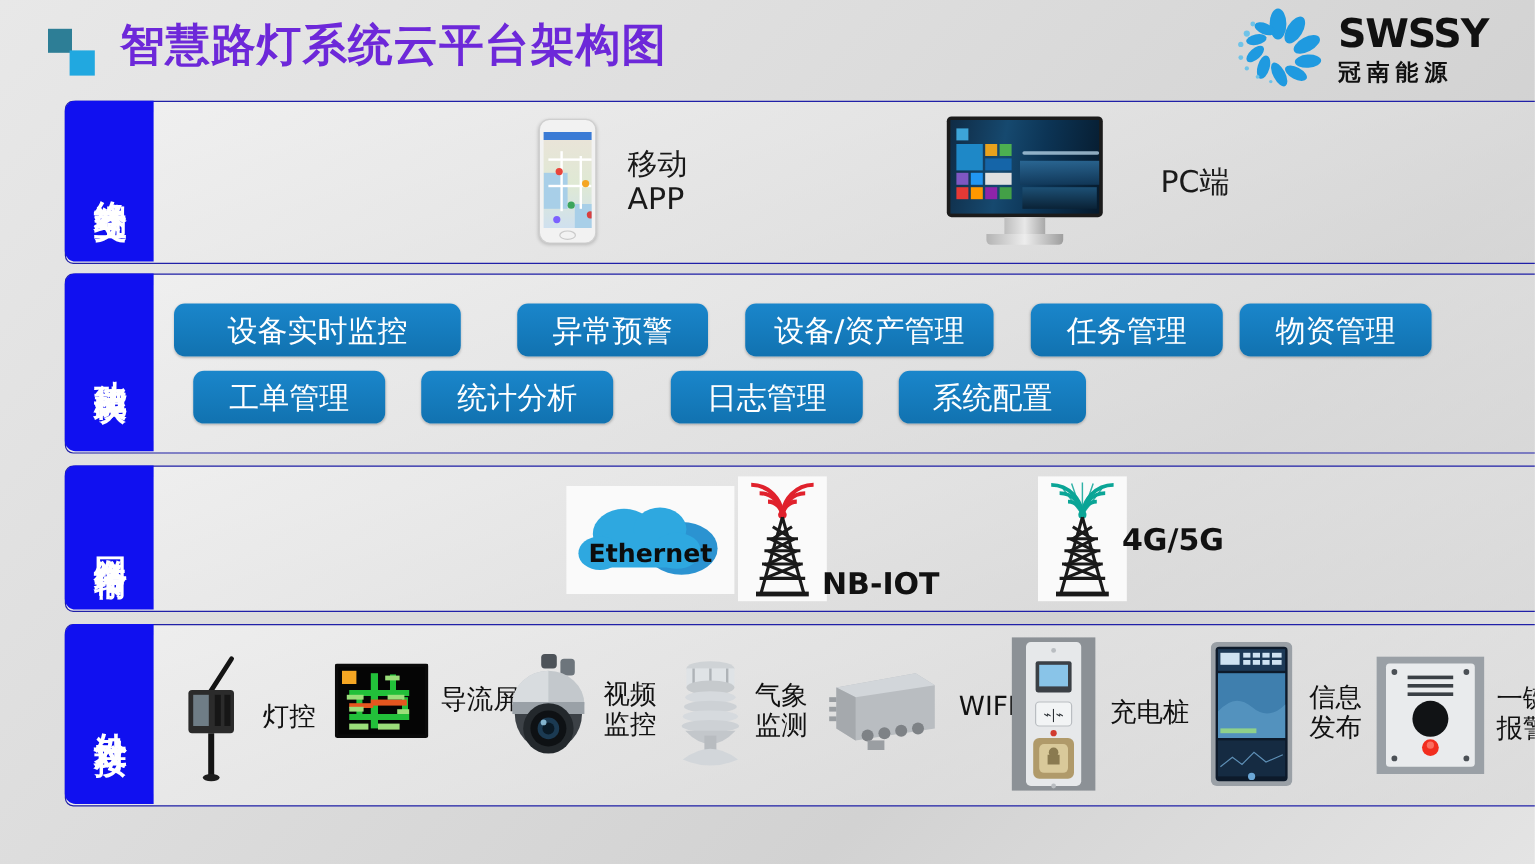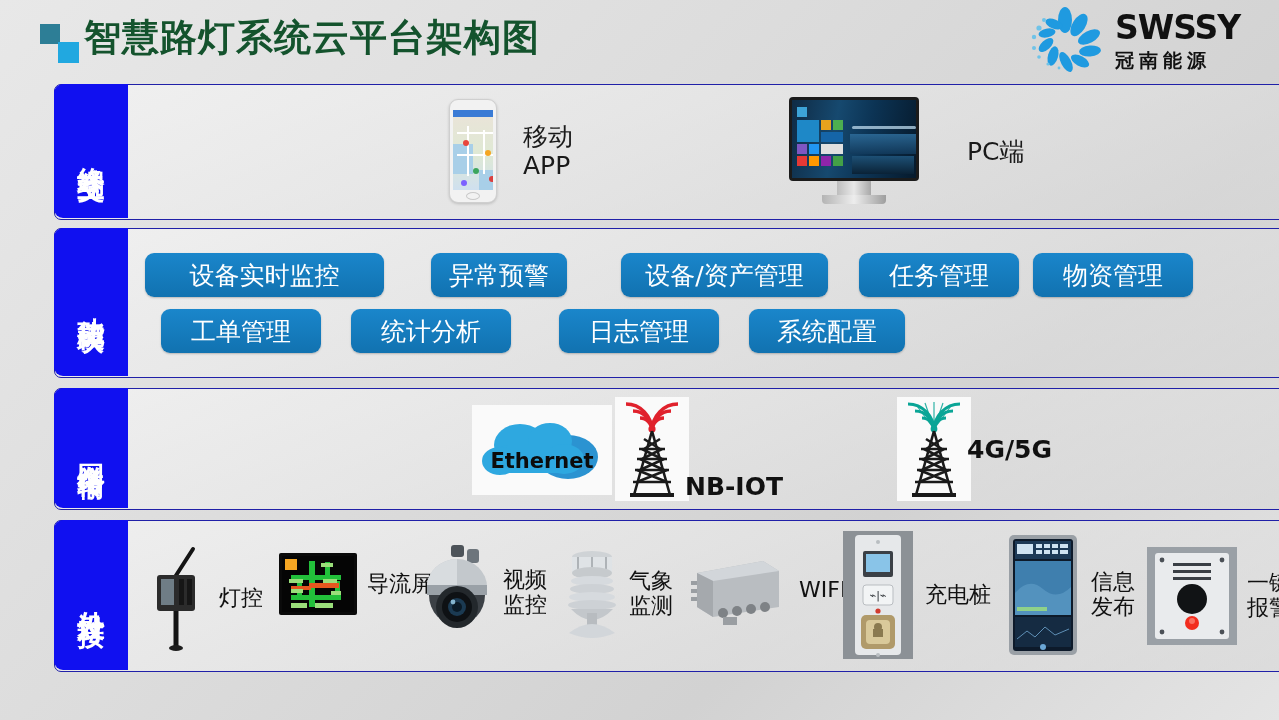--- a/index.html
+++ b/index.html
@@ -22,22 +22,22 @@
   }
   #title-mark .sq1 {
     position: absolute; left: 0; top: 0; width: 20px; height: 20px;
     background: #2d7e96;
   }
   #title-mark .sq2 {
     position: absolute; left: 18px; top: 18px; width: 21px; height: 21px;
     background: #21a8e0;
   }
   #page-title {
-    position: absolute; left: 84px; top: 13px;
-    font-size: 37px; font-weight: bold; color: #14532d;
+    position: absolute; left: 100px; top: 13px;
+    font-size: 37px; font-weight: bold; color: #6d28d9;
     letter-spacing: 1px; white-space: nowrap;
     font-family: Liberation Mono, monospace;
   }
   #logo { position: absolute; right: 10px; top: 4px; width: 250px; height: 72px; }
   #logo-mark { position: absolute; left: 0px; top: 2px; width: 92px; height: 68px; }
   #logo-text { position: absolute; left: 96px; top: 4px; }
   #logo-en {
     font-size: 33px; font-weight: bold; color: #111;
     letter-spacing: -1px; font-family: "DejaVu Sans", sans-serif;
   }
@@ -260,21 +260,21 @@
   </div>
 </div>
 
 <div class="panel" id="panel-modules">
   <div class="side-tab">
     <span class="vtext">功能模块</span>
   </div>
   <div class="panel-body">
 
     <div class="pill" style="left:16px;  top:24px; width:239px;">设备实时监控</div>
-    <div class="pill" style="left:302px; top:24px; width:136px;text-align:center;">异常预警</div>
+    <div class="pill" style="left:302px; top:24px; width:159px;text-align:center;">异常预警</div>
     <div class="pill" style="left:492px; top:24px; width:207px;">设备/资产管理</div>
     <div class="pill" style="left:730px; top:24px; width:160px;">任务管理</div>
     <div class="pill" style="left:904px; top:24px; width:160px;">物资管理</div>
 
     <div class="pill" style="left:32px;  top:80px; width:160px;">工单管理</div>
     <div class="pill" style="left:222px; top:80px; width:160px;">统计分析</div>
     <div class="pill" style="left:430px; top:80px; width:160px;">日志管理</div>
     <div class="pill" style="left:620px; top:80px; width:156px;">系统配置</div>
   </div>
 </div>
@@ -321,21 +321,21 @@
             <path d="M24 52 L50 52 M22 62 L52 62 M20 73 L54 73 M18 85 L56 85"></path>
             <path d="M29 42 L45 52 M45 42 L29 52 M27 52 L47 62 M47 52 L27 62
                      M25 62 L49 73 M49 62 L25 73 M22 73 L52 85 M52 73 L22 85"></path>
           </g>
           <rect x="15" y="96" width="44" height="4" fill="#1a1a1a"></rect>
         </svg>
       </div>
       <span class="net-label" style="margin-left:-4px;">NB-IOT</span>
     </div>
 
-    <div class="net-item" style="left:768px; top:8px;">
+    <div class="net-item" style="left:736px; top:8px;">
       <div class="net-pic" style="width:74px;height:104px;">
         <svg viewBox="0 0 74 104" width="74" height="104">
           <g fill="none" stroke="#0aa596" stroke-width="3.2">
             <path d="M37 34 a12 13 0 0 0 -12 -13"></path>
               <path d="M37 34 a12 13 0 0 1 12 -13"></path>
             <path d="M37 34 a19 20 0 0 0 -19 -20"></path>
               <path d="M37 34 a19 20 0 0 1 19 -20"></path>
             <path d="M37 34 a26 27 0 0 0 -26 -27"></path>
               <path d="M37 34 a26 27 0 0 1 26 -27"></path>
           </g>

